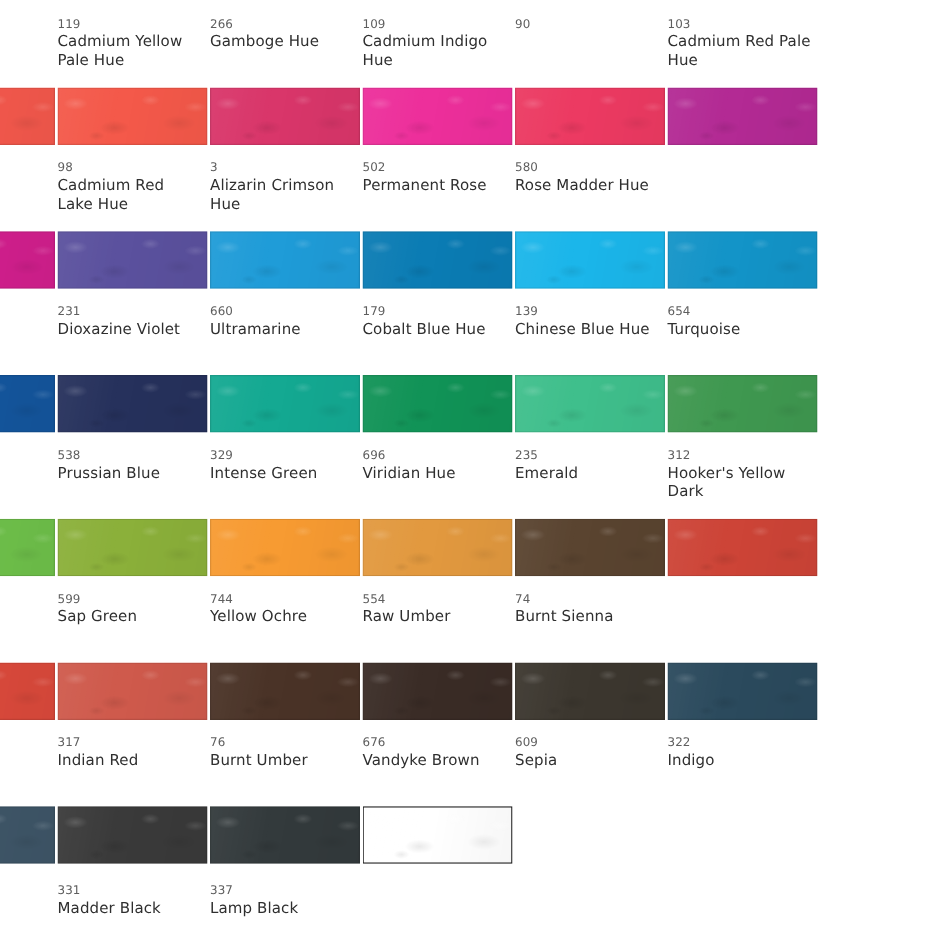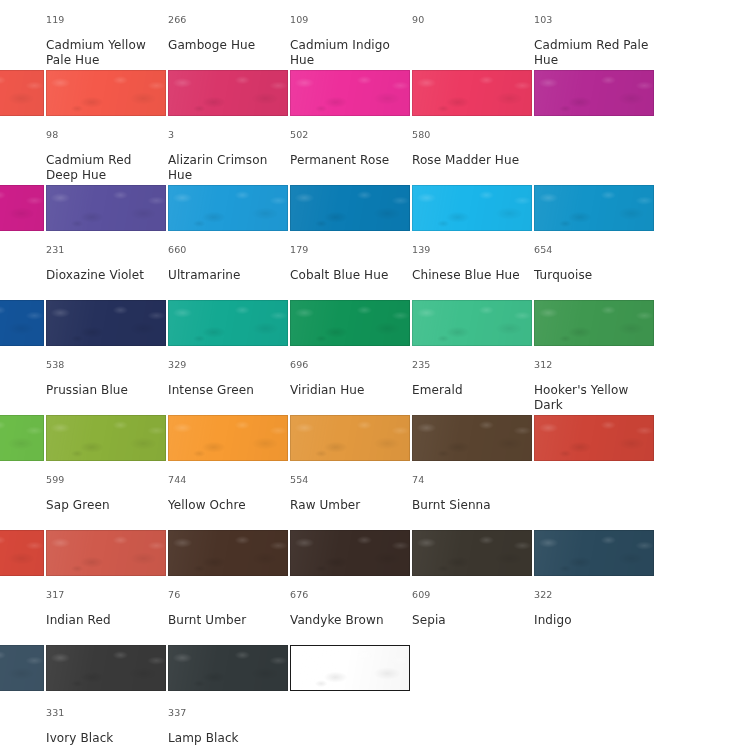--- a/index.html
+++ b/index.html
@@ -96,21 +96,20 @@
     line-height: 12px;
     color: #5e5e5e;
     letter-spacing: 0.1px;
     white-space: nowrap;
   }
   .chip-name {
     font-size: 12px;
     line-height: 15px;
     color: #2f2f2f;
     letter-spacing: 0.1px;
-    margin-top: 12px;
   }
 
   
   .row-1 .chip-band  { top: 70px; }
   .row-1 .label-band { top: 14px; }
   .row-2 .chip-band  { top: 185px; }
   .row-2 .label-band { top: 129px; }
   .row-3 .chip-band  { top: 300px; }
   .row-3 .label-band { top: 244px; }
   .row-4 .chip-band  { top: 415px; }
@@ -223,21 +222,21 @@
             <div class="chip-outline"></div>
           </div>
       </div>
       <div class="label-band">
         <div class="label-cell">
             <div class="chip-code"></div>
             <div class="chip-name">um Red</div>
           </div>
         <div class="label-cell">
             <div class="chip-code">98</div>
-            <div class="chip-name">Cadmium Red Deep Hue</div>
+            <div class="chip-name">Cadmium Red Lake Hue</div>
           </div>
         <div class="label-cell">
             <div class="chip-code">3</div>
             <div class="chip-name">Alizarin Crimson Hue</div>
           </div>
         <div class="label-cell">
             <div class="chip-code">502</div>
             <div class="chip-name">Permanent Rose</div>
           </div>
         <div class="label-cell">
@@ -480,21 +479,21 @@
     </div>
 
     <div class="swatch-row row-7">
       <div class="label-band">
         <div class="label-cell">
             <div class="chip-code"></div>
             <div class="chip-name">'s Gray</div>
           </div>
         <div class="label-cell">
             <div class="chip-code">331</div>
-            <div class="chip-name">Ivory Black</div>
+            <div class="chip-name">Madder Black</div>
           </div>
         <div class="label-cell">
             <div class="chip-code">337</div>
             <div class="chip-name">Lamp Black</div>
           </div>
         <div class="label-cell is-blank">
             <div class="chip-code"></div>
             <div class="chip-name"></div>
           </div>
         <div class="label-cell is-blank">

